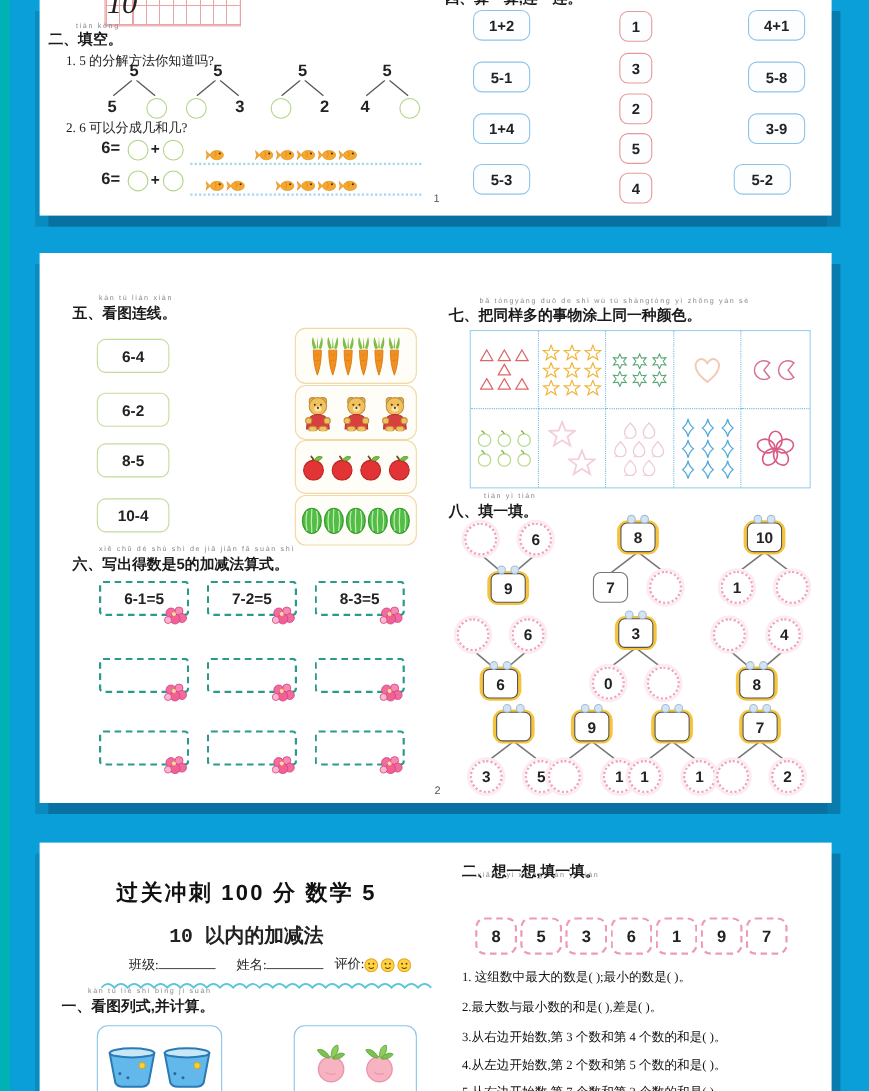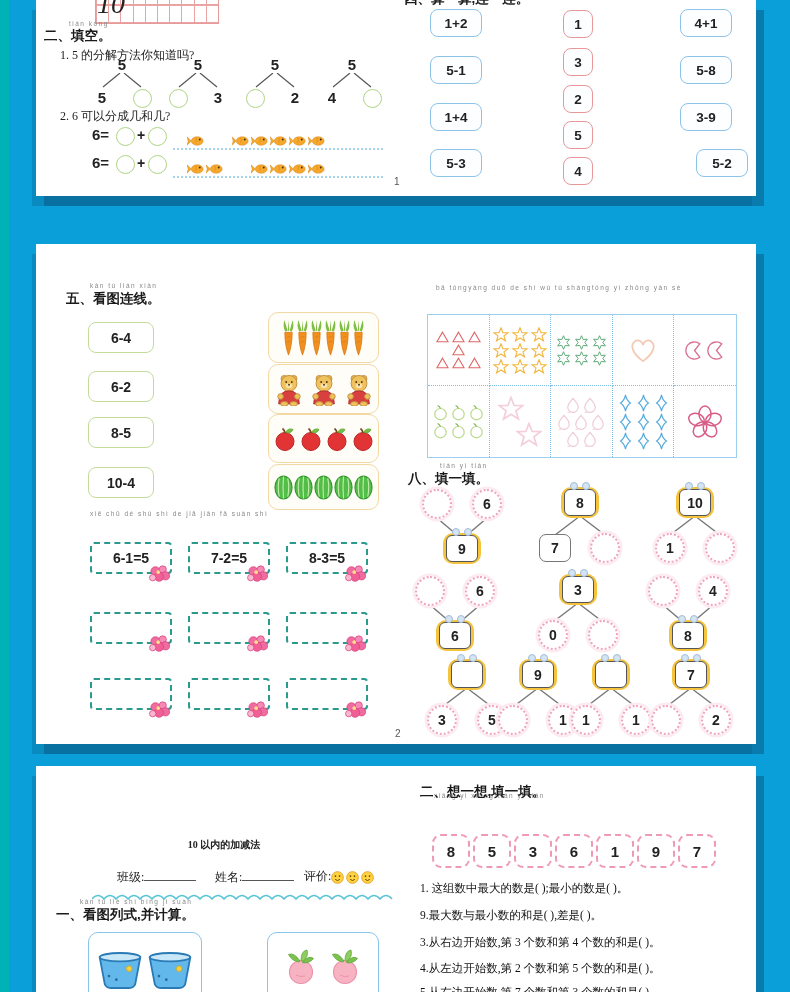--- a/index.html
+++ b/index.html
@@ -1,20 +1,20 @@
 <!DOCTYPE html>
 <html><head>
 <meta charset="utf-8">
 <style>
   html,body{margin:0;padding:0;}
   body{position:relative;width:790px;height:992px;overflow:hidden;background:#0a9fd9;font-family:"Liberation Sans",sans-serif;}
   .left-strip{position:absolute;left:0;top:0;width:9px;height:992px;background:#00b2b6;}
   .panel{position:absolute;background:#ffffff;box-shadow:8px 10px 0 rgba(8,88,130,.5), -4px 10px 0 rgba(8,88,130,.28);}
   .panel1{left:36px;top:0;width:720px;height:196px;overflow:hidden;}
-  .panel2{left:36px;top:230px;width:720px;height:500px;overflow:hidden;margin-top:14px;}
+  .panel2{left:36px;top:230px;width:720px;height:500px;overflow:hidden;}
   .panel3{left:36px;top:766px;width:720px;height:226px;overflow:hidden;}
   .pinyin{position:absolute;font-size:6.5px;color:#888;letter-spacing:1.5px;white-space:nowrap;}
   .sec{position:absolute;margin:0;font-size:13.5px;font-weight:bold;color:#1a1a1a;white-space:nowrap;}
   .q{position:absolute;font-size:12px;color:#222;font-family:"Liberation Serif",serif;white-space:nowrap;}
   .pagenum{position:absolute;font-size:10px;color:#555;}
   .hw-grid{position:absolute;left:59px;top:-14px;width:122px;height:36px;border:1px solid #e89a9a;
     background-image:repeating-linear-gradient(to right,#eba4a4 0 1px,transparent 1px 12.2px),
                      repeating-linear-gradient(to bottom,#eba4a4 0 1px,transparent 1px 17.5px);}
   .hw-num{position:absolute;left:1px;top:1px;font-size:28px;font-style:italic;font-family:"Liberation Serif",serif;color:#222;}
   .clipped-header{position:absolute;left:368px;top:-10px;font-size:13.5px;font-weight:bold;color:#1a1a1a;white-space:nowrap;}
@@ -42,21 +42,21 @@
   .gcirc{width:17px;height:17px;border:1.5px solid #aed584;border-radius:50%;background:#fff;display:inline-block;}
   .fish-row{position:absolute;left:56px;height:26px;width:300px;}
   .fish-label{position:absolute;left:0;top:2px;font-size:15px;font-weight:bold;color:#222;}
   .fish-plus{position:absolute;top:3px;font-size:14px;font-weight:bold;color:#222;}
   .fish-strip{position:absolute;left:81px;top:0;width:210px;height:24px;border-bottom:2px dotted #a5d6ee;display:flex;align-items:flex-end;}
   .fish-group{display:flex;gap:2px;align-items:flex-end;padding-bottom:1px;}
   .tree{position:absolute;width:64px;height:52px;}
   .tree-top{position:absolute;left:0;top:0;width:64px;text-align:center;font-size:15px;font-weight:bold;color:#222;}
   .tree-slot{position:absolute;top:33px;width:20px;text-align:center;font-size:15px;font-weight:bold;color:#222;}
   .title-main{position:absolute;left:12px;top:32px;width:352px;text-align:center;font-size:20px;font-weight:bold;letter-spacing:2px;color:#111;}
-  .title-sub{position:absolute;left:12px;top:72px;width:352px;text-align:center;font-size:10px;font-weight:bold;font-family:Liberation Serif, serif;color:#222;}
+  .title-sub{position:absolute;left:12px;top:72px;width:352px;text-align:center;font-size:18px;font-weight:bold;font-family:Liberation Mono, monospace;color:#222;}
   .meta-item{position:absolute;top:102px;font-size:12px;font-family:"Liberation Serif",serif;color:#222;}
   .meta-line{display:inline-block;width:52px;height:12px;border-bottom:1px solid #555;}
   .smileys{display:inline-flex;gap:2px;vertical-align:middle;}
   .num-dash{position:absolute;width:34px;height:30px;border:2px dashed #ef9ab5;border-radius:9px;background:#fff;display:flex;align-items:center;justify-content:center;font-size:15px;font-weight:bold;color:#222;top:68px;}
   .question{position:absolute;left:384px;font-size:11.5px;color:#111;font-family:"Liberation Serif",serif;white-space:nowrap;}
   .wavy{position:absolute;left:56px;top:124px;}
   .pic-box{position:absolute;border:1.5px solid #88c4e8;border-radius:10px;background:#fff;}
 </style>
 </head>
 <body>
@@ -215,21 +215,21 @@
       <div class="box-exp" style="left:394px;top:103px;width:50px;height:26px">1+4</div>
       <div class="box-exp" style="left:394px;top:149px;width:50px;height:26px">5-3</div>
       <div class="box-exp box-red" style="left:527px;top:10px;width:28px;height:26px">1</div>
       <div class="box-exp box-red" style="left:527px;top:48px;width:28px;height:26px">3</div>
       <div class="box-exp box-red" style="left:527px;top:85px;width:28px;height:26px">2</div>
       <div class="box-exp box-red" style="left:527px;top:121px;width:28px;height:26px">5</div>
       <div class="box-exp box-red" style="left:527px;top:157px;width:28px;height:26px">4</div>
       <div class="box-exp" style="left:644px;top:9px;width:50px;height:26px">4+1</div>
       <div class="box-exp" style="left:644px;top:56px;width:50px;height:26px">5-8</div>
       <div class="box-exp" style="left:644px;top:103px;width:50px;height:26px">3-9</div>
-      <div class="box-exp" style="left:660px;top:149px;width:50px;height:26px">5-2</div>
+      <div class="box-exp" style="left:631px;top:149px;width:50px;height:26px">5-2</div>
     </div>
 </section>
 
 <section class="panel panel2">
   <div class="pinyin" style="left:54px;top:38px">kàn tú lián xiàn</div>
   <h3 class="sec" style="left:30px;top:46px">五、看图连线。</h3>
   <div id="connect-answers">
       <div class="box-green" style="left:52px;top:78px;width:64px;height:29px">6-4</div>
       <div class="box-green" style="left:52px;top:127px;width:64px;height:29px">6-2</div>
       <div class="box-green" style="left:52px;top:173px;width:64px;height:29px">8-5</div>
@@ -374,20 +374,21 @@
         <svg width="19" height="25" viewBox="0 0 20 26" xmlns="http://www.w3.org/2000/svg">
           <ellipse cx="10" cy="13" rx="9" ry="12" fill="#52bd47" stroke="#379a30" stroke-width="1.2"></ellipse>
           <path d="M5.5 3.5 Q3.5 13 5.5 22.5" stroke="#c2ecac" fill="none" stroke-width="1.2"></path>
           <path d="M10 1.5 Q9 13 10 24.5" stroke="#c2ecac" fill="none" stroke-width="1.2"></path>
           <path d="M14.5 3.5 Q16.5 13 14.5 22.5" stroke="#c2ecac" fill="none" stroke-width="1.2"></path>
         </svg>
       </div>
     </div>
 
   <div class="pinyin" style="left:54px;top:266px">xiě chū dé shù shì   de jiā jiǎn fǎ suàn shì</div>
+  <h3 class="sec" style="left:30px;top:274px">六、写出得数是5的加减法算式。</h3>
   <div id="write5-grid">
       <div class="dash-box" style="left:54px;top:298px;width:78px;height:28px">6-1=5</div>
       <div class="flower-deco" style="left:112px;top:320px"><svg width="24" height="20" viewBox="0 0 26 22" xmlns="http://www.w3.org/2000/svg">
           <g stroke="#d8407a" stroke-width="0.8">
             <circle cx="8" cy="8" r="5" fill="#ef6ba0"></circle>
             <circle cx="16" cy="6" r="4" fill="#f48ab5"></circle>
             <circle cx="19" cy="13" r="4.5" fill="#ef6ba0"></circle>
             <circle cx="12" cy="14" r="5" fill="#f15f97"></circle>
             <circle cx="5" cy="15" r="3.5" fill="#f9b8d0"></circle>
           </g>
@@ -478,20 +479,21 @@
             <circle cx="19" cy="13" r="4.5" fill="#ef6ba0"></circle>
             <circle cx="12" cy="14" r="5" fill="#f15f97"></circle>
             <circle cx="5" cy="15" r="3.5" fill="#f9b8d0"></circle>
           </g>
           <circle cx="11" cy="9" r="2" fill="#ffe08a"></circle>
         </svg></div>
     </div>
   <div class="pagenum" style="left:359px;top:484px">2</div>
 
   <div class="pinyin" style="left:400px;top:40px">bǎ tóngyàng duō de shì wù tú shàngtóng yì zhǒng yán sè</div>
+  <h3 class="sec" style="left:372px;top:48px">七、把同样多的事物涂上同一种颜色。</h3>
   <div class="color-grid" id="color-grid">
       <div class="color-cell cell-div-r cell-div-b" style="left:0px;top:0px;width:61.6px;height:71px">
         <div class="icon-row" style="">
           <svg width="13" height="12" viewBox="0 0 16 15" xmlns="http://www.w3.org/2000/svg">
             <polygon points="8,1.5 15,13.5 1,13.5" fill="none" stroke="#e06565" stroke-width="1.4"></polygon>
           </svg>
           <svg width="13" height="12" viewBox="0 0 16 15" xmlns="http://www.w3.org/2000/svg">
             <polygon points="8,1.5 15,13.5 1,13.5" fill="none" stroke="#e06565" stroke-width="1.4"></polygon>
           </svg>
           <svg width="13" height="12" viewBox="0 0 16 15" xmlns="http://www.w3.org/2000/svg">
@@ -829,20 +831,21 @@
         <div class="crown-box" style="left:26px;top:0px">
           <div class="crown-inner">7</div>
         </div>
         <div class="flower-circle" style="left:5px;top:46px"></div>
         <div class="flower-circle" style="left:55px;top:46px">2</div>
       </div>
     </div>
 </section>
 
 <section class="panel panel3">
+  <div class="title-main">过关冲刺 100 分   数学 5</div>
   <div class="title-sub">10 以内的加减法</div>
   <div class="meta-item" style="left:81px">
     <span>班级:</span><span class="meta-line"></span>
   </div>
   <div class="meta-item" style="left:179px">
     <span>姓名:</span><span class="meta-line"></span>
   </div>
   <div class="meta-item" style="left:268px">
     <span>评价:</span><span class="smileys" id="smileys">
         <svg width="13" height="13" viewBox="0 0 14 14" xmlns="http://www.w3.org/2000/svg">
@@ -911,18 +914,18 @@
       <div class="num-dash" style="left:396px">8</div>
       <div class="num-dash" style="left:437px">5</div>
       <div class="num-dash" style="left:478px">3</div>
       <div class="num-dash" style="left:519px">6</div>
       <div class="num-dash" style="left:560px">1</div>
       <div class="num-dash" style="left:601px">9</div>
       <div class="num-dash" style="left:642px">7</div>
     </div>
   <div id="think-questions">
       <div class="question" style="top:115px">1. 这组数中最大的数是(   );最小的数是(   )。</div>
-      <div class="question" style="top:142px">9.最大数与最小数的和是(   ),差是(   )。</div>
+      <div class="question" style="top:142px">2.最大数与最小数的和是(   ),差是(   )。</div>
       <div class="question" style="top:169px">3.从右边开始数,第 3 个数和第 4 个数的和是(   )。</div>
       <div class="question" style="top:195px">4.从左边开始数,第 2 个数和第 5 个数的和是(   )。</div>
       <div class="question" style="top:219px">5.从右边开始数,第 7 个数和第 3 个数的和是(   )。</div>
     </div>
 </section>
 
 </body></html>

